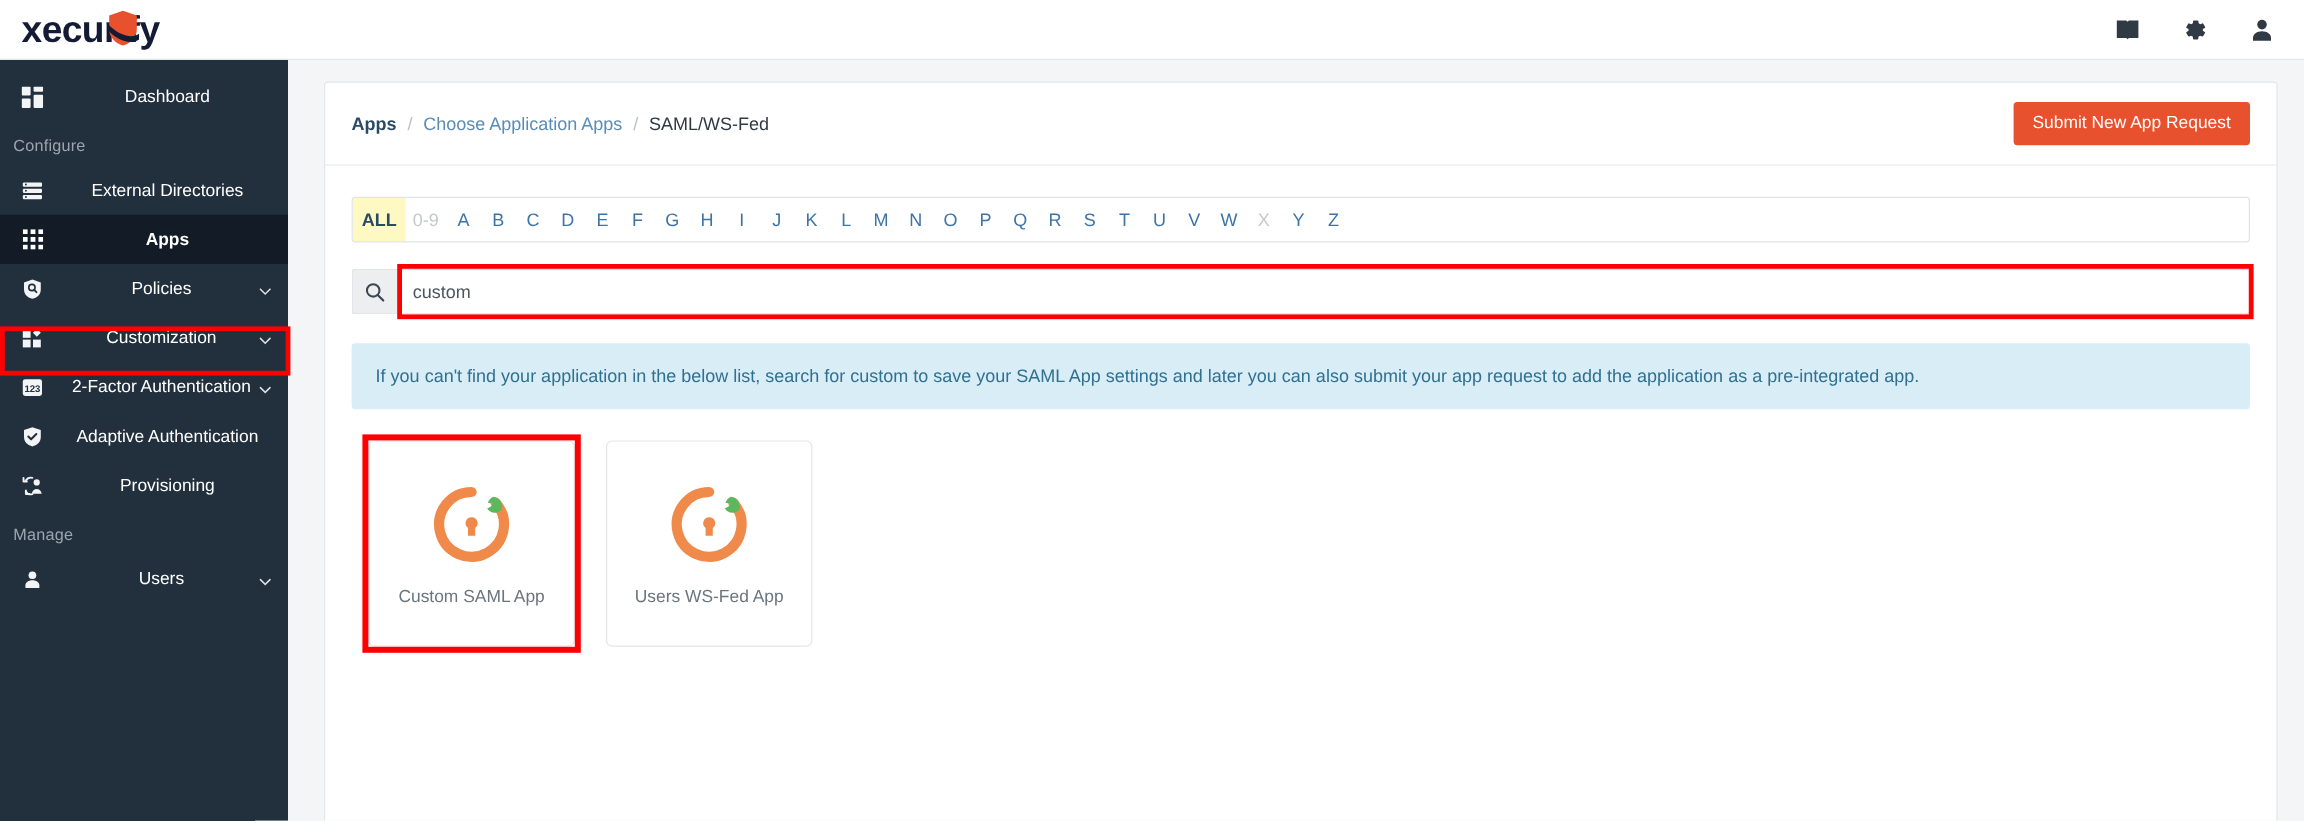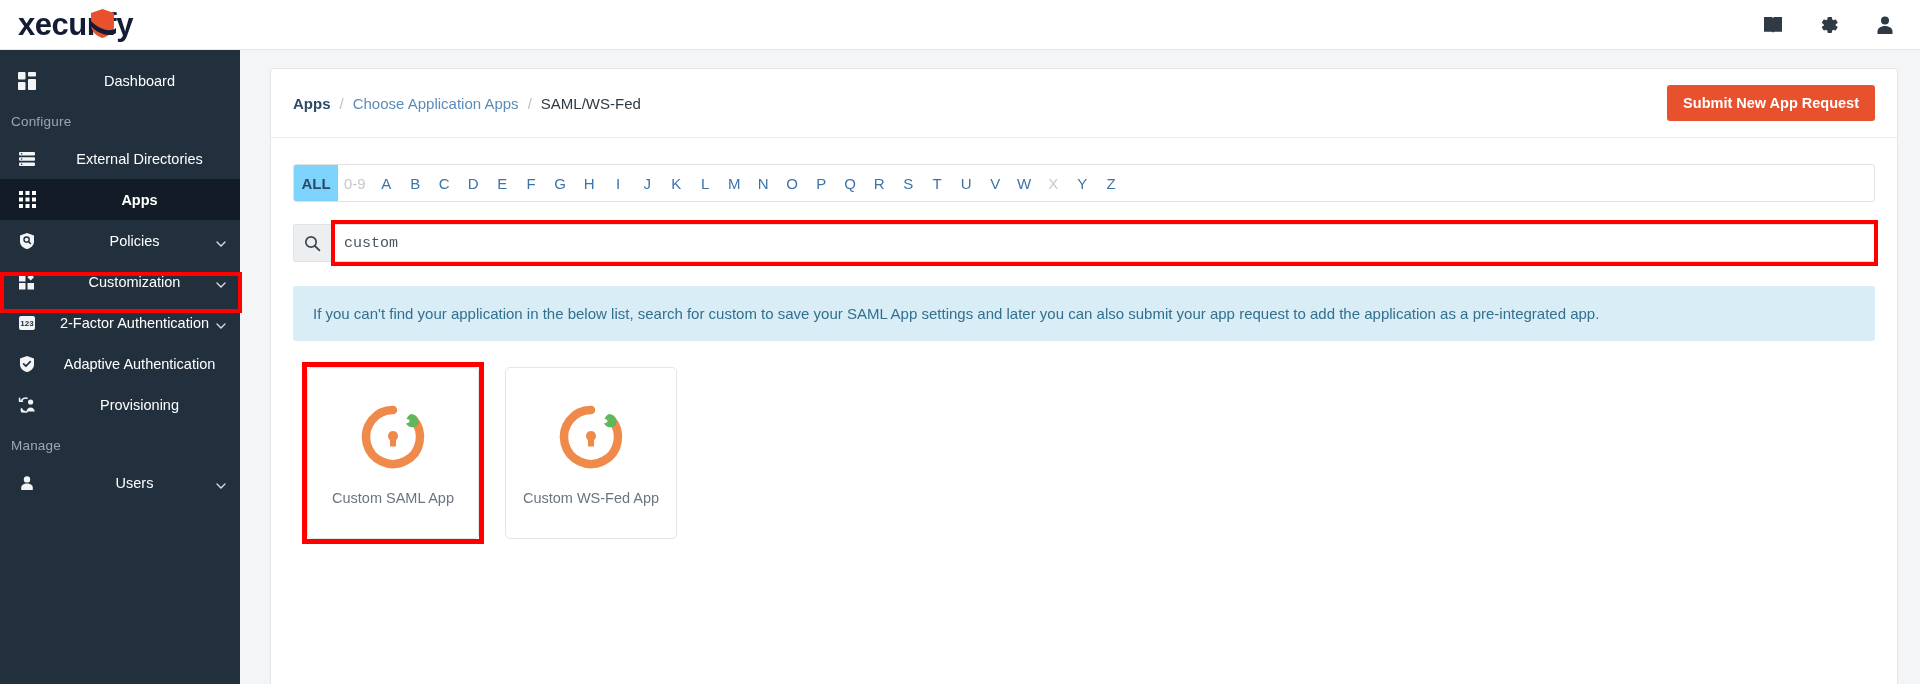--- a/index.html
+++ b/index.html
@@ -71,48 +71,48 @@
     display: flex; align-items: center; justify-content: space-between;
     padding: 16px 22px 16px 22px; border-bottom: 1px solid #e9ebec;
   }
   .breadcrumb { display: flex; align-items: center; font-size: 15px; }
   .bc-current-root { color: #2b4a66; font-weight: bold; }
   .bc-link { color: #5b8cb8; }
   .bc-last { color: #2f3a44; }
   .bc-sep { color: #b9c0c6; margin: 0 9px; }
   .btn-primary {
     background: #e8512d; color: #ffffff; border: none; border-radius: 3px;
-    font-size: 14.5px; font-weight: bold; padding: 10px 16px; cursor: pointer;
+    font-size: 14.5px; font-weight: normal; padding: 10px 16px; cursor: pointer;
     font-family: "Liberation Sans", sans-serif; white-space: nowrap;
   }
   .card-body { padding: 26px 22px 0 22px; }
 
   
   .alpha-bar {
     border: 1px solid #e1e3e5; border-radius: 3px; height: 38px;
     display: flex; align-items: stretch; overflow: hidden; background: #fff;
   }
   .alpha {
     display: flex; align-items: center; justify-content: center;
     min-width: 29px; padding: 0 6px; font-size: 15px; color: #3d74a8; cursor: pointer;
   }
-  .alpha.all { background: #7dd3fc; color: #2b4a66; font-weight: bold; min-width: 44px; }
+  .alpha.all { background: #fef9c3; color: #2b4a66; font-weight: bold; min-width: 44px; }
   .alpha.disabled { color: #c4c9cd; cursor: default; }
 
   
   .search-row { display: flex; align-items: stretch; margin-top: 22px; position: relative; height: 38px; }
   .search-ico-box {
     width: 38px; min-width: 38px; background: #eceef0; border: 1px solid #e1e3e5;
     border-right: none; display: flex; align-items: center; justify-content: center;
     border-radius: 3px 0 0 3px;
   }
   .search-input {
     flex: 1; border: 1px solid #e1e3e5; border-radius: 0 3px 3px 0;
     font-size: 15px; color: #4a5560; padding: 0 12px; outline: none;
-    font-family: Liberation Mono, monospace; background: #fff;
+    font-family: Liberation Sans, sans-serif; background: #fff;
   }
   .anno-search {
     position: absolute; left: 38px; top: -4px; right: -3px; height: 46px;
     border: 4px solid #ff0000; pointer-events: none;
   }
 
   
   .banner {
     margin-top: 24px; background: #d9edf7; color: #31708f;
     padding: 16px 20px; font-size: 15px; line-height: 1.55; border-radius: 3px;
@@ -386,21 +386,21 @@
             </div>
 
             <div class="app-card">
               <span class="app-icon">
                 <svg viewBox="0 0 74 74" width="74" height="74">
                   <path d="M37 10a27 27 0 1 0 20 8.9" fill="none" stroke="#f08a4b" stroke-width="8.5" stroke-linecap="round"></path>
                   <path d="M37 31a5 5 0 0 1 3 9v6.5h-6V40a5 5 0 0 1 3-9z" fill="#f08a4b"></path>
                   <path d="M55 14c6 1 8.5 5.5 7 11-4.5 4-10 2.5-12-1.5 2.5-.5 4.5-2 5-4.5-1.5.5-3 .5-4.5 0 1-2.5 2.5-4 4.5-5z" fill="#5cb85c"></path>
                 </svg>
               </span>
-              <span class="app-label">Custom WS-Fed App</span>
+              <span class="app-label">Users WS-Fed App</span>
             </div>
 
             <div class="anno-card"></div>
           </div>
 
         </div>
       </div>
     </div>
   </div>
 </div>

